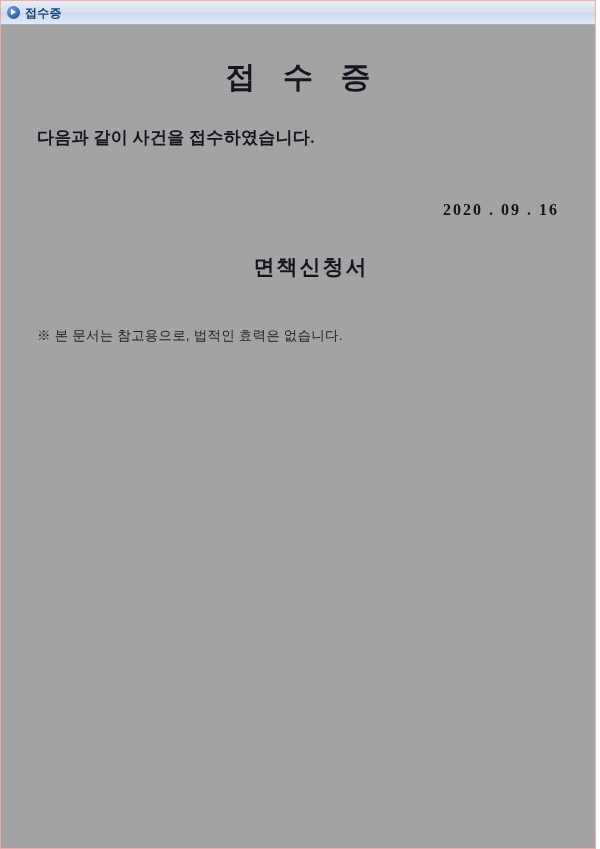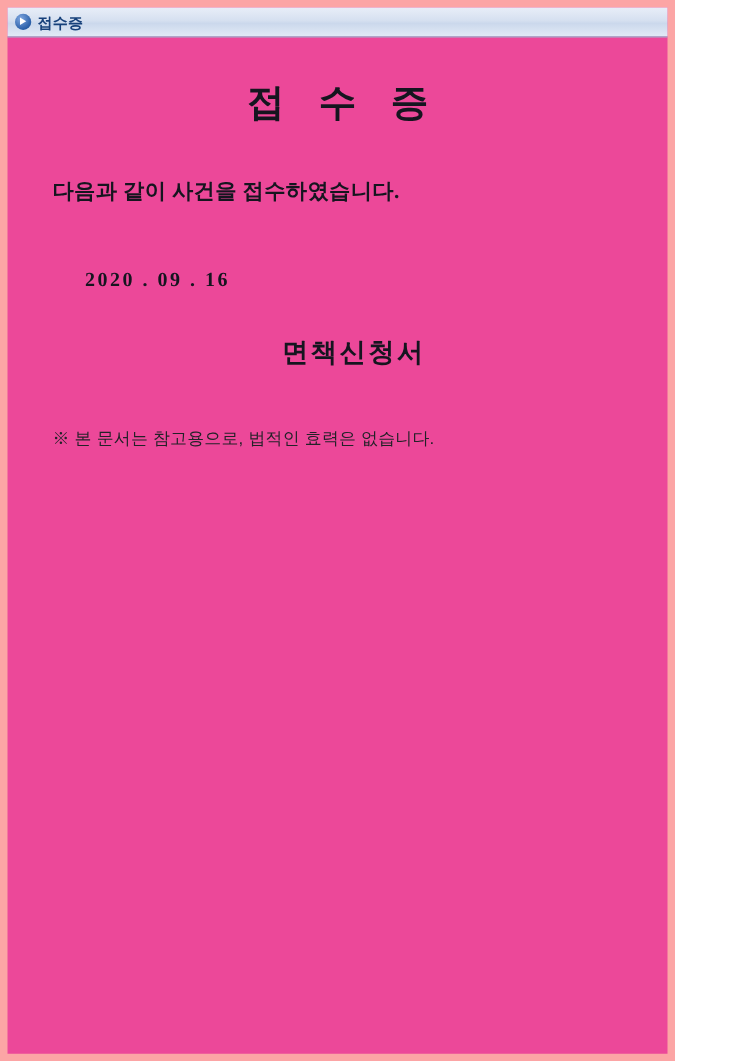--- a/index.html
+++ b/index.html
@@ -9,25 +9,25 @@
   body {
     width: 600px;
     height: 849px;
     background: #ffffff;
     font-family: "Liberation Sans", sans-serif;
     color: #1a1a1a;
     overflow: hidden;
   }
 
   .window {
-    width: 540px;
+    width: 596px;
     height: 849px;
     box-sizing: border-box;
-    border: 6px solid #fca5a5;
-    background: #ec4899;
+    border: 1px solid #fca5a5;
+    background: #a3a3a3;
     position: relative;
   }
 
   
   .titlebar {
     height: 24px;
     background: linear-gradient(to bottom, #e8eef8 0%, #d6e0f0 45%, #cbd8ec 55%, #e2eaf6 100%);
     border-bottom: 1px solid #9fb4d0;
     display: flex;
     align-items: center;
@@ -88,21 +88,21 @@
     margin-top: 32px;
     padding-right: 34px;
     letter-spacing: 0.5px;
   }
 
   .lead {
     font-family: "Liberation Serif", serif;
     font-weight: bold;
     font-size: 17px;
     color: #15151f;
-    margin-top: 38px;
+    margin-top: 28px;
     letter-spacing: 0.3px;
   }
 
   .items {
     margin-top: 30px;
     padding-left: 2px;
   }
   .item {
     font-size: 13.5px;
     color: #222228;
@@ -112,21 +112,21 @@
   }
   .redacted {
     display: inline-block;
     width: 15px;
     height: 13px;
     background: #e2e2e2;
     vertical-align: -2px;
   }
 
   .date-line {
-    text-align: left;
+    text-align: right;
     font-family: "Liberation Serif", serif;
     font-size: 16px;
     font-weight: bold;
     color: #15151f;
     margin-top: 52px;
     letter-spacing: 2px;
     padding-left: 26px;
   }
 
   .court {

